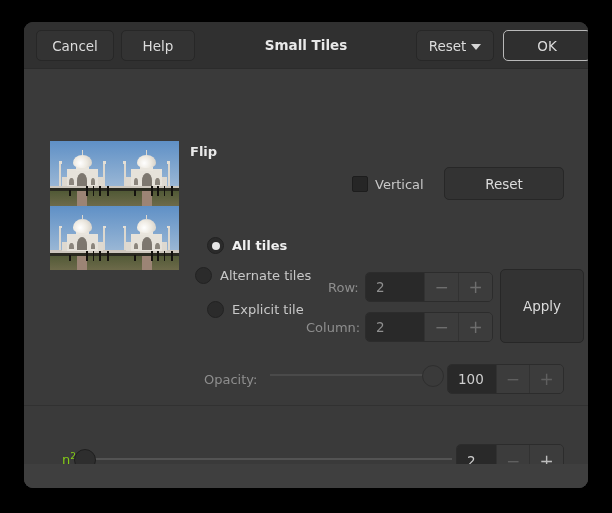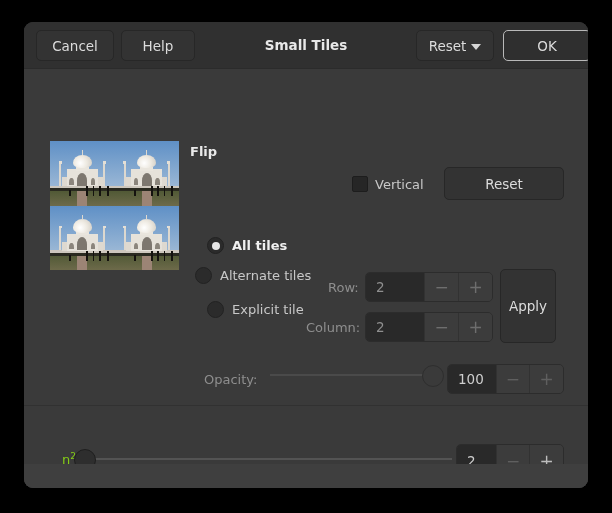--- a/index.html
+++ b/index.html
@@ -490,21 +490,21 @@
       <div class="sbtn">+</div>
     </div>
 
     <div class="label dim" style="left:282px; top:251px;">Column:</div>
     <div class="spin dim" style="left:341px; top:243px; width:128px;">
       <div class="entry" style="width:60px;">2</div>
       <div class="sbtn">−</div>
       <div class="sbtn">+</div>
     </div>
 
-    <div class="btn" style="left:476px; top:200px; width:56px; height:74px;align-items:center;">
+    <div class="btn" style="left:476px; top:200px; width:84px; height:74px;align-items:center;">
       <span>Apply</span>
     </div>
 
     <div class="label dim" style="left:180px; top:303px;">Opacity:</div>
     <div class="slider dim" style="left:246px; top:295px; width:172px;">
       <div class="track"></div>
       <div class="knob" style="left:152px;"></div>
     </div>
     <div class="spin" style="left:423px; top:295px; width:117px;">
       <div class="entry" style="width:49px;">100</div>

